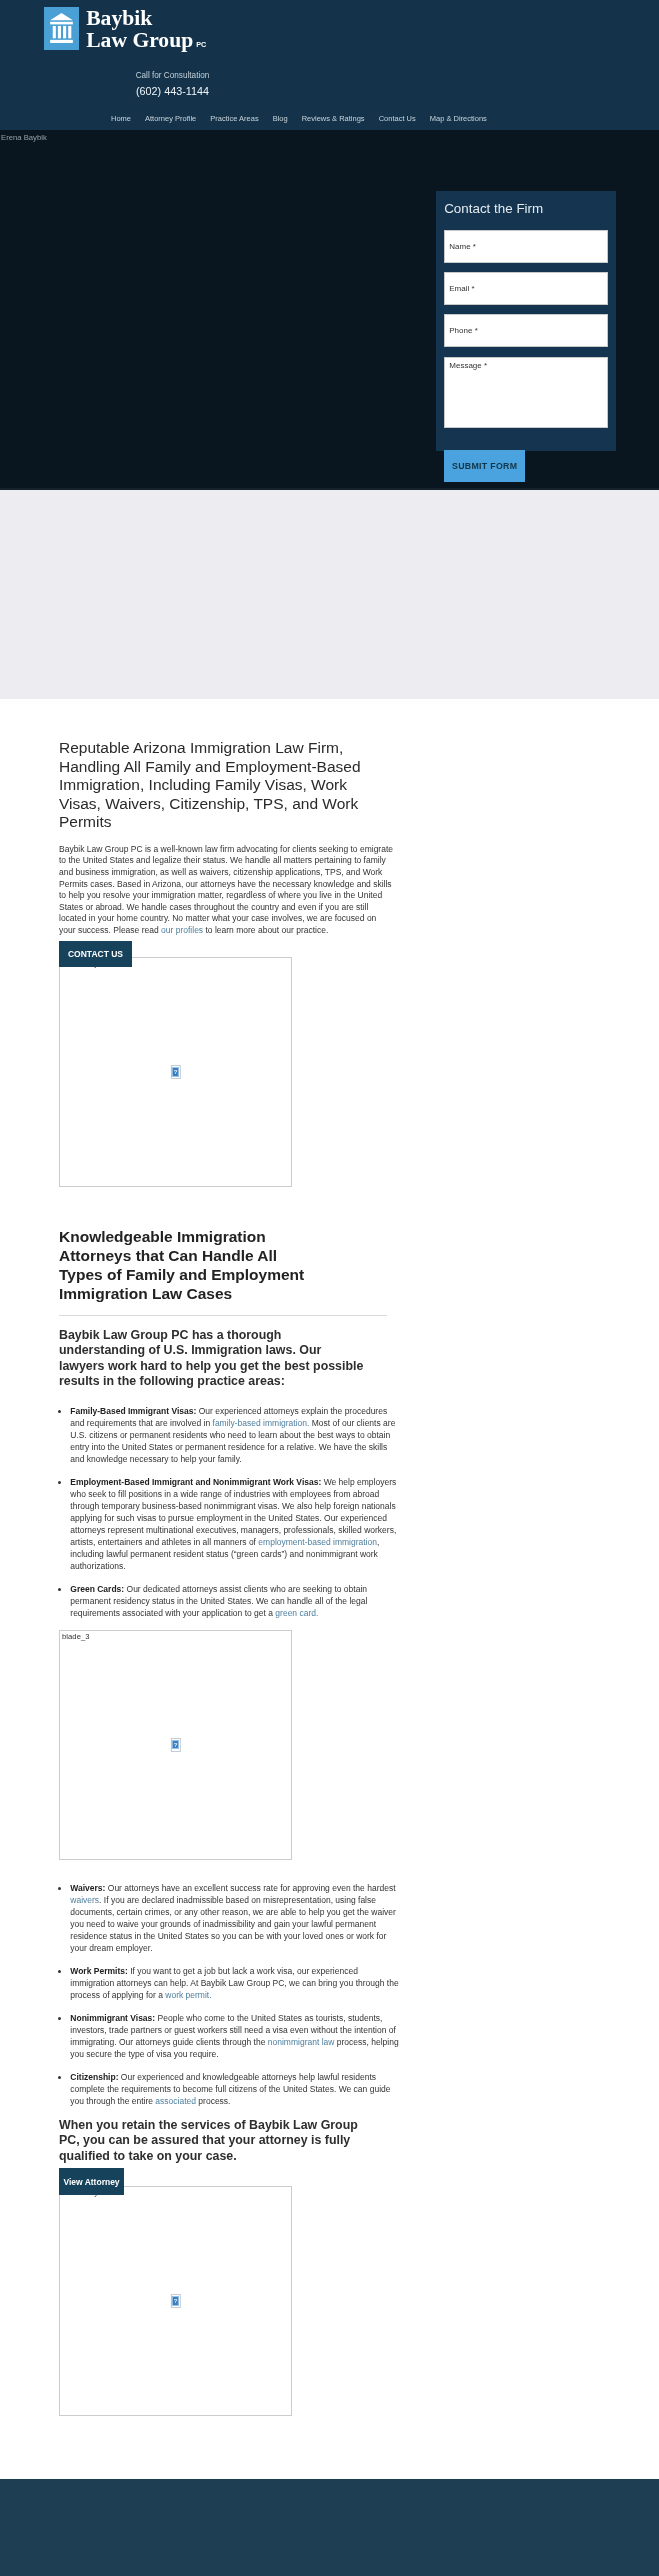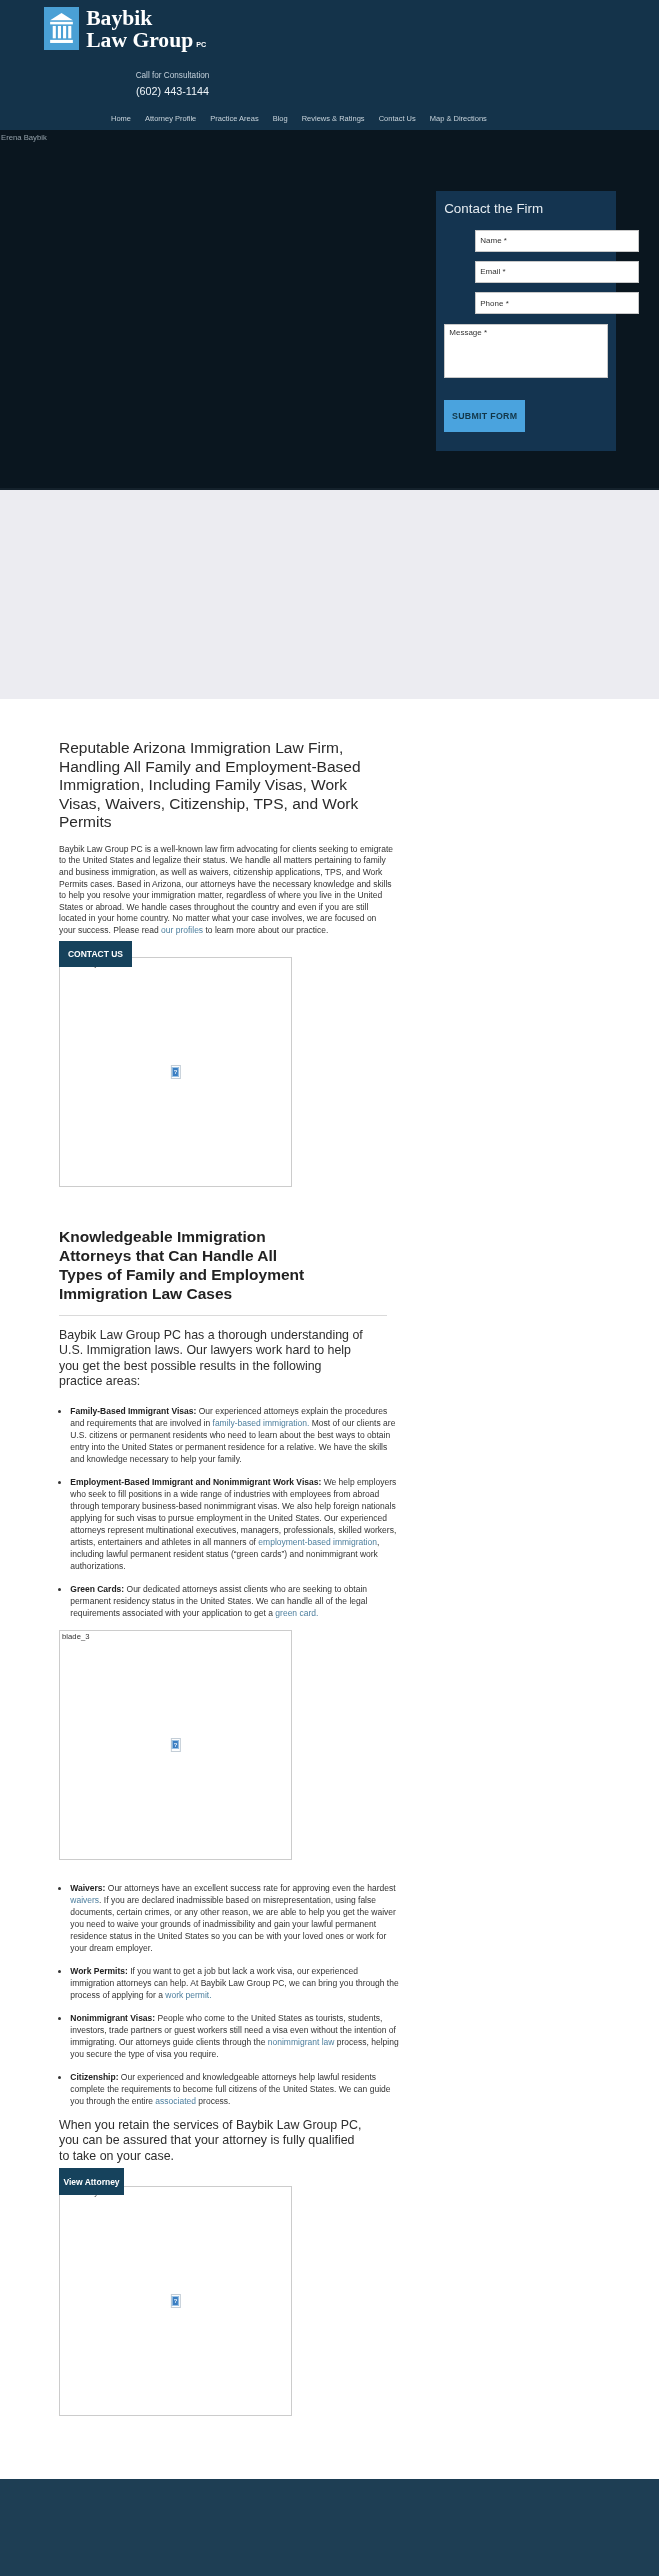--- a/index.html
+++ b/index.html
@@ -19,43 +19,43 @@
   .phone { color:#eef4f8; font-size:10.8px; margin-top:4.6px; }
   .nav { position:absolute; left:111px; top:114px; display:flex; gap:14px; }
   .nav a { color:#c7d3db; text-decoration:none; font-size:7.5px; white-space:nowrap; }
 
   
   .hero { height:360px; background:#0a161f; position:relative; border-bottom:2.6px solid #15222c; }
   .hero-alt { position:absolute; left:1px; top:3.1px; color:#93a0a9; font-size:7.7px; }
   .cform { position:absolute; left:436px; top:61px; width:180px; height:260px; background:#143450; padding:8.2px; }
   .cform-title { color:#e4ebf0; font-size:13.4px; font-weight:400; margin:2.1px 0 13.4px 0; }
   .cform input, .cform textarea { display:block; width:164px; border:0.5px solid #c9c9c9; background:#fff; font-family:"Liberation Sans", sans-serif; font-size:8px; color:#222; padding:3.1px 4.1px; margin-bottom:9.3px; }
-  .cform input { height:22px;margin-left:31px; }
-  .cform textarea { height:54px; resize:none; }
+  .cform input { height:33px; }
+  .cform textarea { height:71px; resize:none; }
   .cform input::placeholder, .cform textarea::placeholder { color:#333; opacity:1; }
   .submit-btn { margin-top:13px; width:81px; height:32px; background:#4aa3de; border:none; color:#123648; font-weight:bold; font-size:8.8px; letter-spacing:0.3px; cursor:pointer; font-family:"Liberation Sans", sans-serif; }
 
   
   .gap-lavender { height:209px; background:#ececf1; }
   .main { height:1780px; background:#fff; padding:0 0 0 59px; overflow:hidden; position:relative; }
   .h1 { margin-top:40px; width:317px; font-size:15.5px; font-weight:400; color:#2a2a2a; line-height:18.5px; }
   .para { width:336px; font-size:8.5px; line-height:11.6px; color:#333; margin-top:12.4px; }
   .tlink { color:#4d7f9e; text-decoration:none; }
   .navy-btn { position:relative; z-index:2; margin-top:4.1px; display:inline-flex; align-items:center; justify-content:center; background:#16425c; color:#fff; font-weight:bold; font-size:8.5px; text-decoration:none; }
   .contact-btn { width:73px; height:26px; }
   .attorney-btn { width:65px; height:27px; }
   .imgbox { position:relative; width:233px; height:230px; border:0.5px solid #ccc; background:#fff; }
   .imgbox .alt { position:absolute; left:2.1px; top:1.5px; font-size:7.7px; color:#333; }
   .imgbox .bi { position:absolute; left:50%; top:50%; transform:translate(-50%,-50%); }
   .overlap-up { margin-top:-9.8px; }
   .bi { display:inline-flex; align-items:center; justify-content:center; width:10.3px; height:14px; border:0.5px solid #c3cdd6; background:#fdfdfd; }
   .bi .q { display:flex; align-items:center; justify-content:center; width:7.2px; height:9.8px; background:#3a7ec2; border:0.5px solid #9cc3e5; color:#fff; font-size:5.7px; font-weight:bold; }
   .h2 { margin-top:40px; width:247px; font-size:15.5px; font-weight:bold; color:#222; line-height:19px; }
   .rule { margin-top:12.4px; width:328px; border:none; border-top:0.5px solid #dadada; }
-  .lead { width:309px; font-size:12.4px; line-height:15.5px; color:#2e2e2e; margin-top:11.3px; font-weight:400; }
+  .lead { width:309px; font-size:12.4px; line-height:15.5px; color:#2e2e2e; margin-top:11.3px; font-weight:700; }
   .blist { margin-top:15.5px; width:340px; padding-left:11.3px; }
   .blist li { font-size:8.5px; line-height:12px; color:#333; margin-bottom:10.8px; }
   .blist li strong { color:#222; }
   .spacer-xs { height:7.2px; }
 
   .band1 { height:219px; background:#1e3e54; }
 </style>
 </head>
 <body>
 

